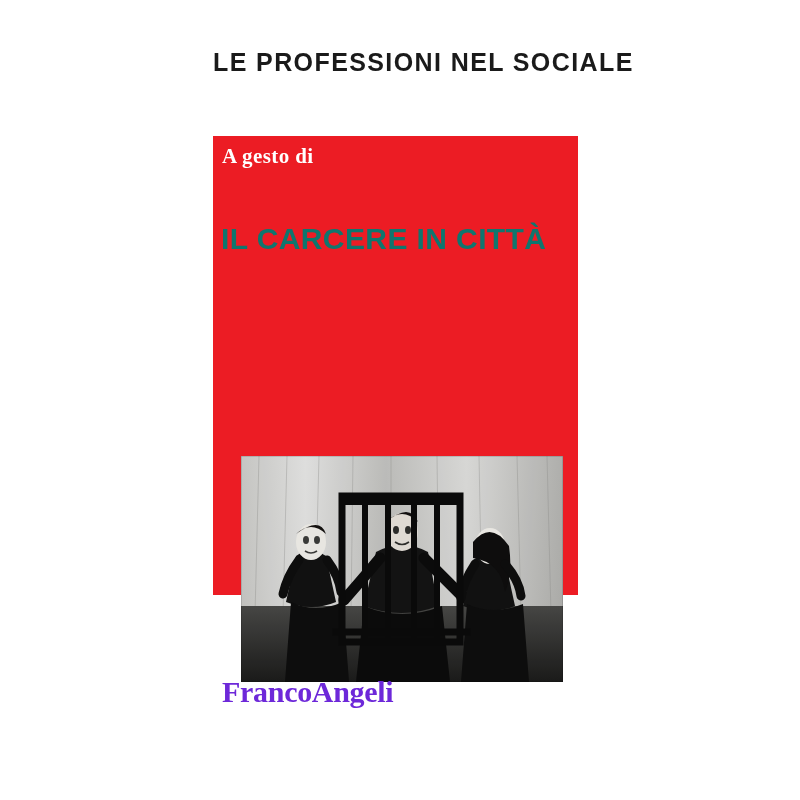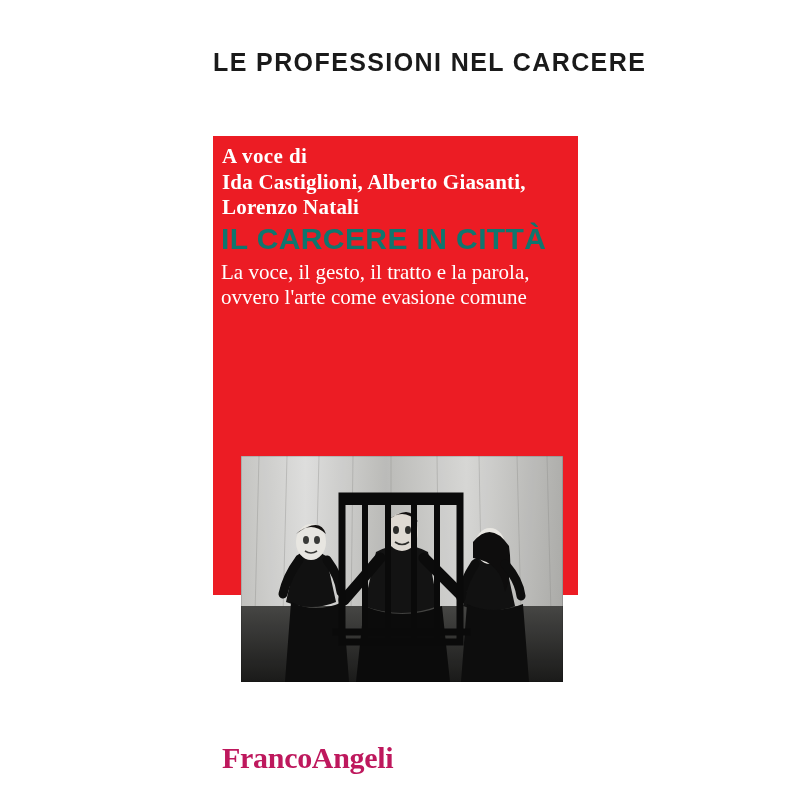--- a/index.html
+++ b/index.html
@@ -123,47 +123,45 @@
     height: 226px;
     overflow: hidden;
     background: #0c0c0c;
   }
   .photo svg { display: block; }
 
   
   .publisher {
     position: absolute;
     left: 222px;
-    top: 741px;
+    top: 675px;
     font-family: "Liberation Serif", serif;
     font-size: 30px;
     font-weight: bold;
-    color: #be185d;
+    color: #6d28d9;
     letter-spacing: -0.3px;
   }
   .publisher .franco { font-weight: bold; }
   .publisher .angeli { font-weight: bold; }
 </style>
 </head>
 <body>
 
 <div class="cover">
 
-  <div class="series-title">LE PROFESSIONI NEL CARCERE</div>
+  <div class="series-title">LE PROFESSIONI NEL SOCIALE</div>
 
 
   <div class="red-panel"></div>
 
-  <div class="editors-label">A voce di</div>
-
-  <div class="editors-names">Ida Castiglioni, Alberto Giasanti, Lorenzo Natali</div>
+  <div class="editors-label">A gesto di</div>
+
 
   <div class="book-title">IL CARCERE IN CITTÀ</div>
 
-  <div class="book-subtitle">La voce, il gesto, il tratto e la parola, ovvero l'arte come evasione comune</div>
 
   <div class="photo">
     <svg width="322" height="226" viewBox="0 0 322 226" xmlns="http://www.w3.org/2000/svg" aria-hidden="true">
       <defs>
         <linearGradient id="bgwall" x1="0" y1="0" x2="0" y2="1">
           <stop offset="0" stop-color="#d9d9d7"></stop>
           <stop offset="0.55" stop-color="#b9b9b6"></stop>
           <stop offset="1" stop-color="#8d8d8a"></stop>
         </linearGradient>
         <linearGradient id="curtain" x1="0" y1="0" x2="1" y2="0">

